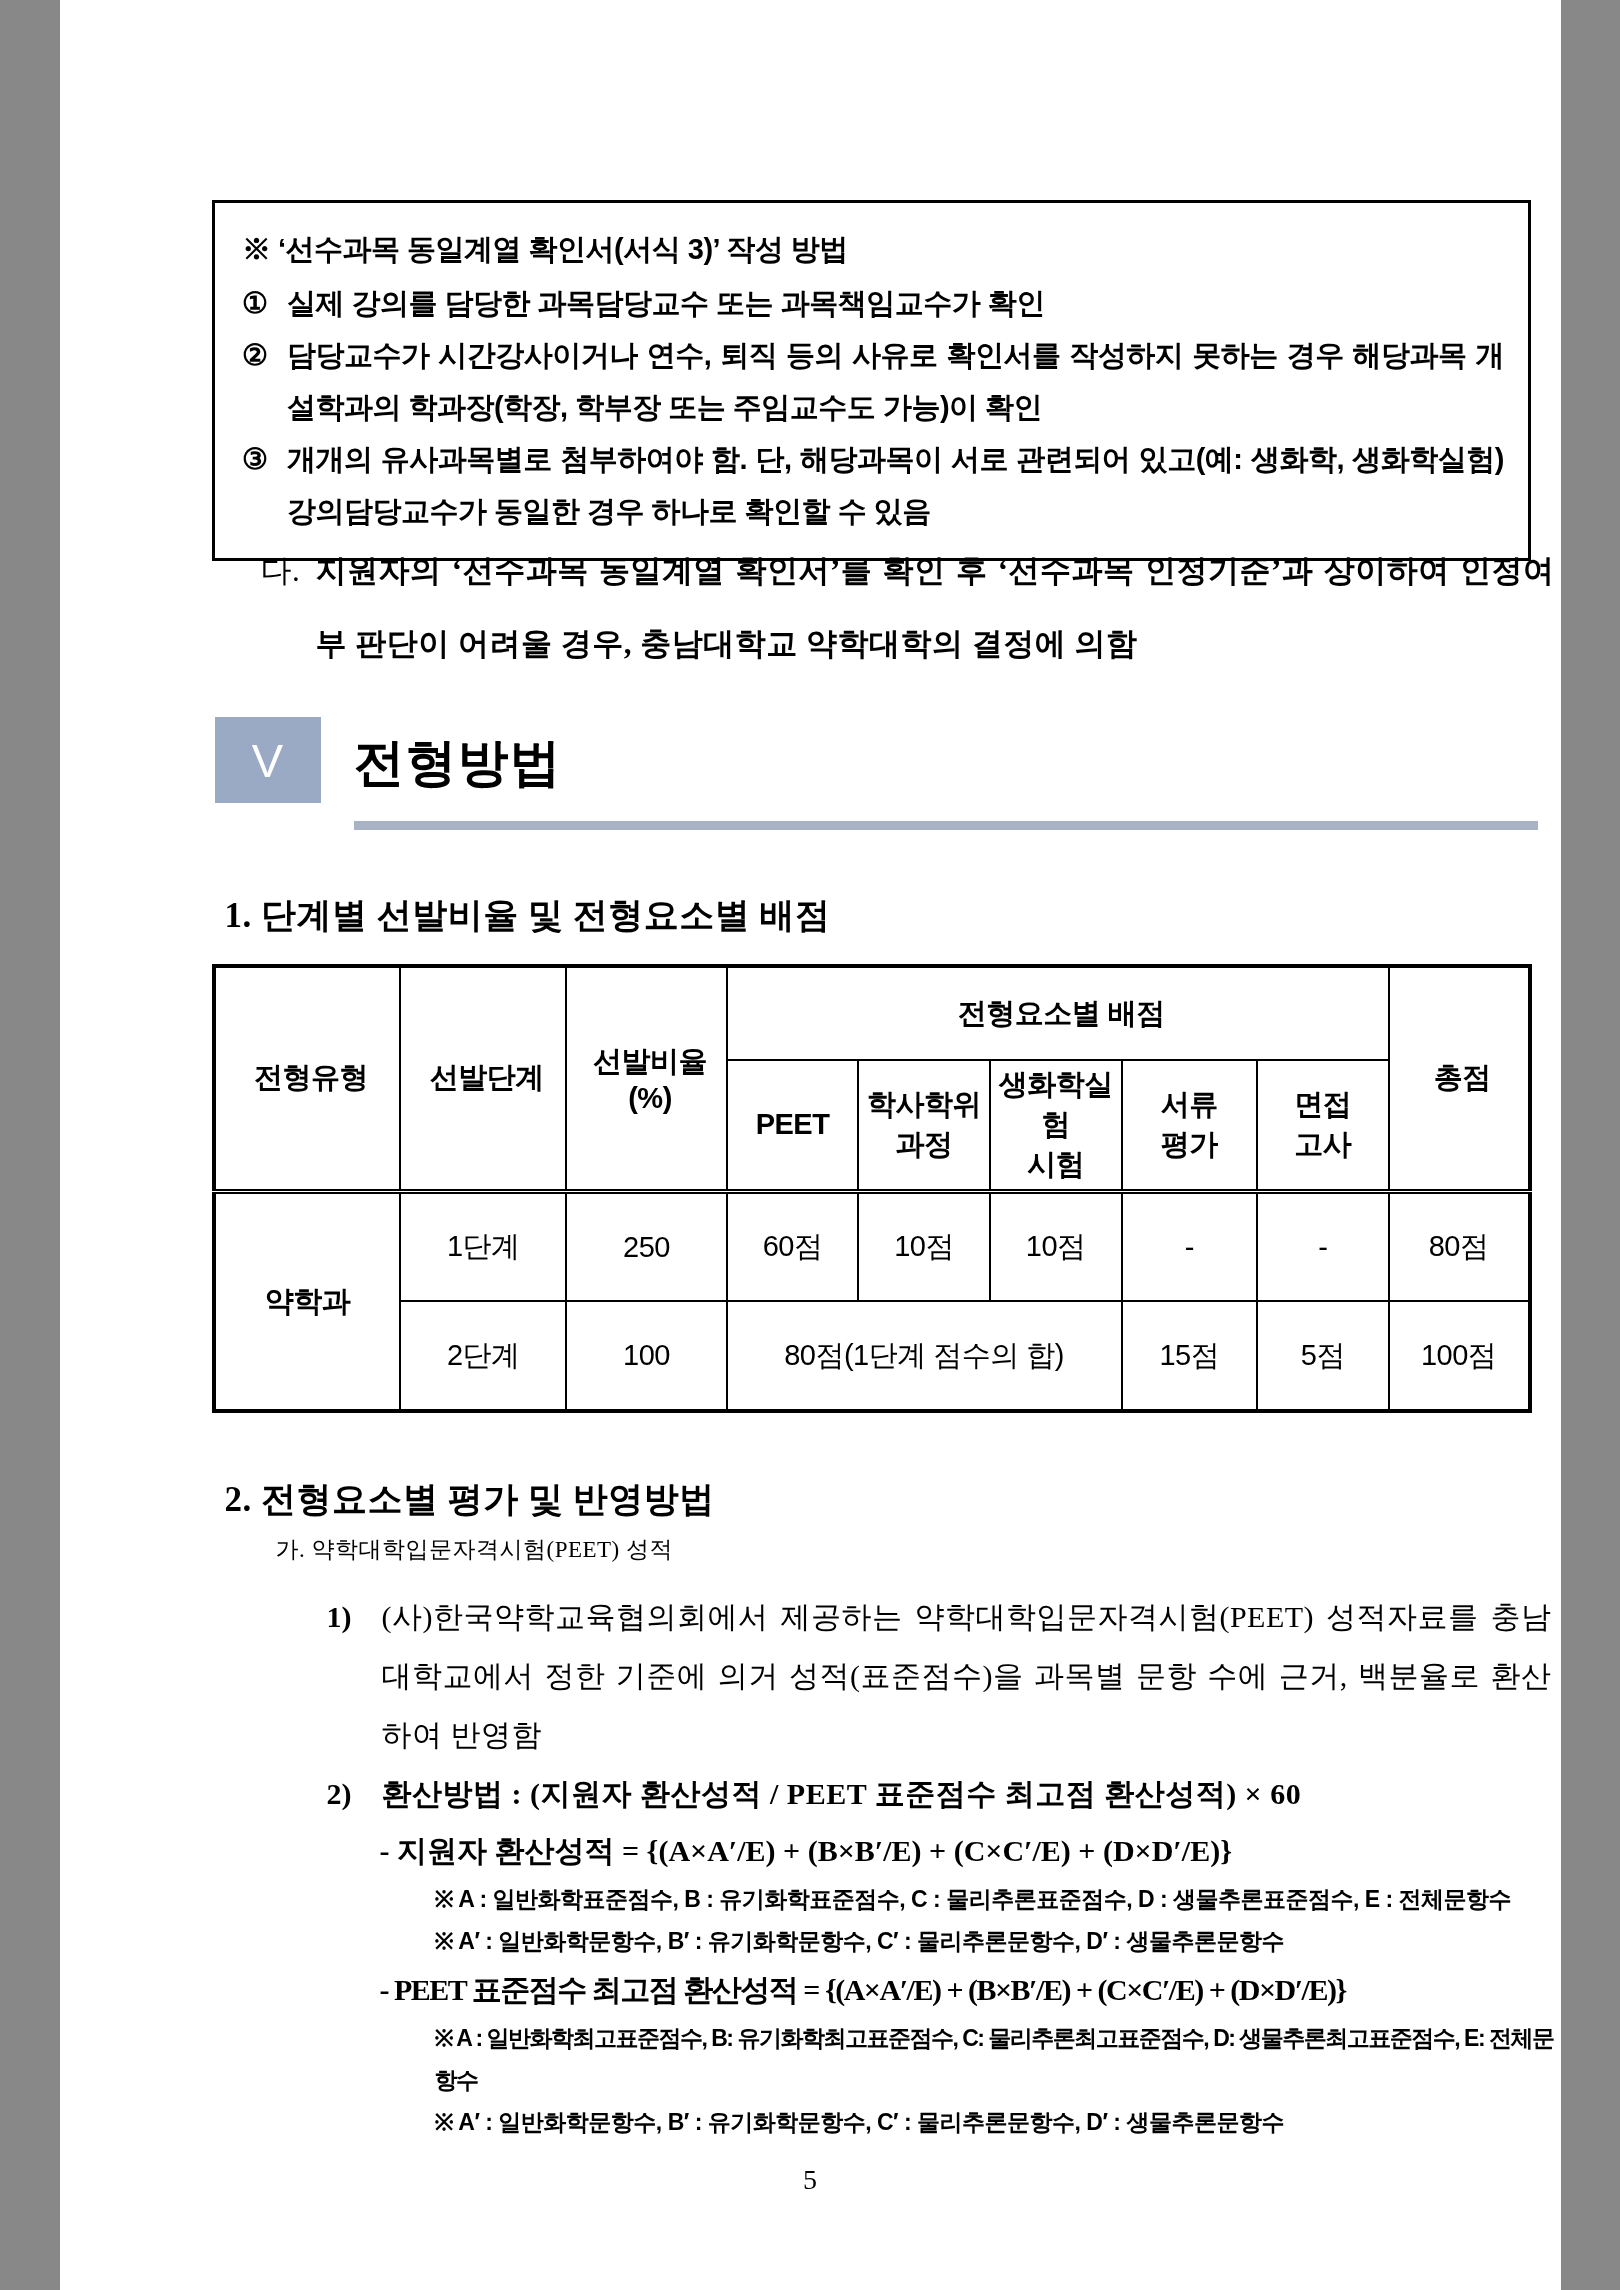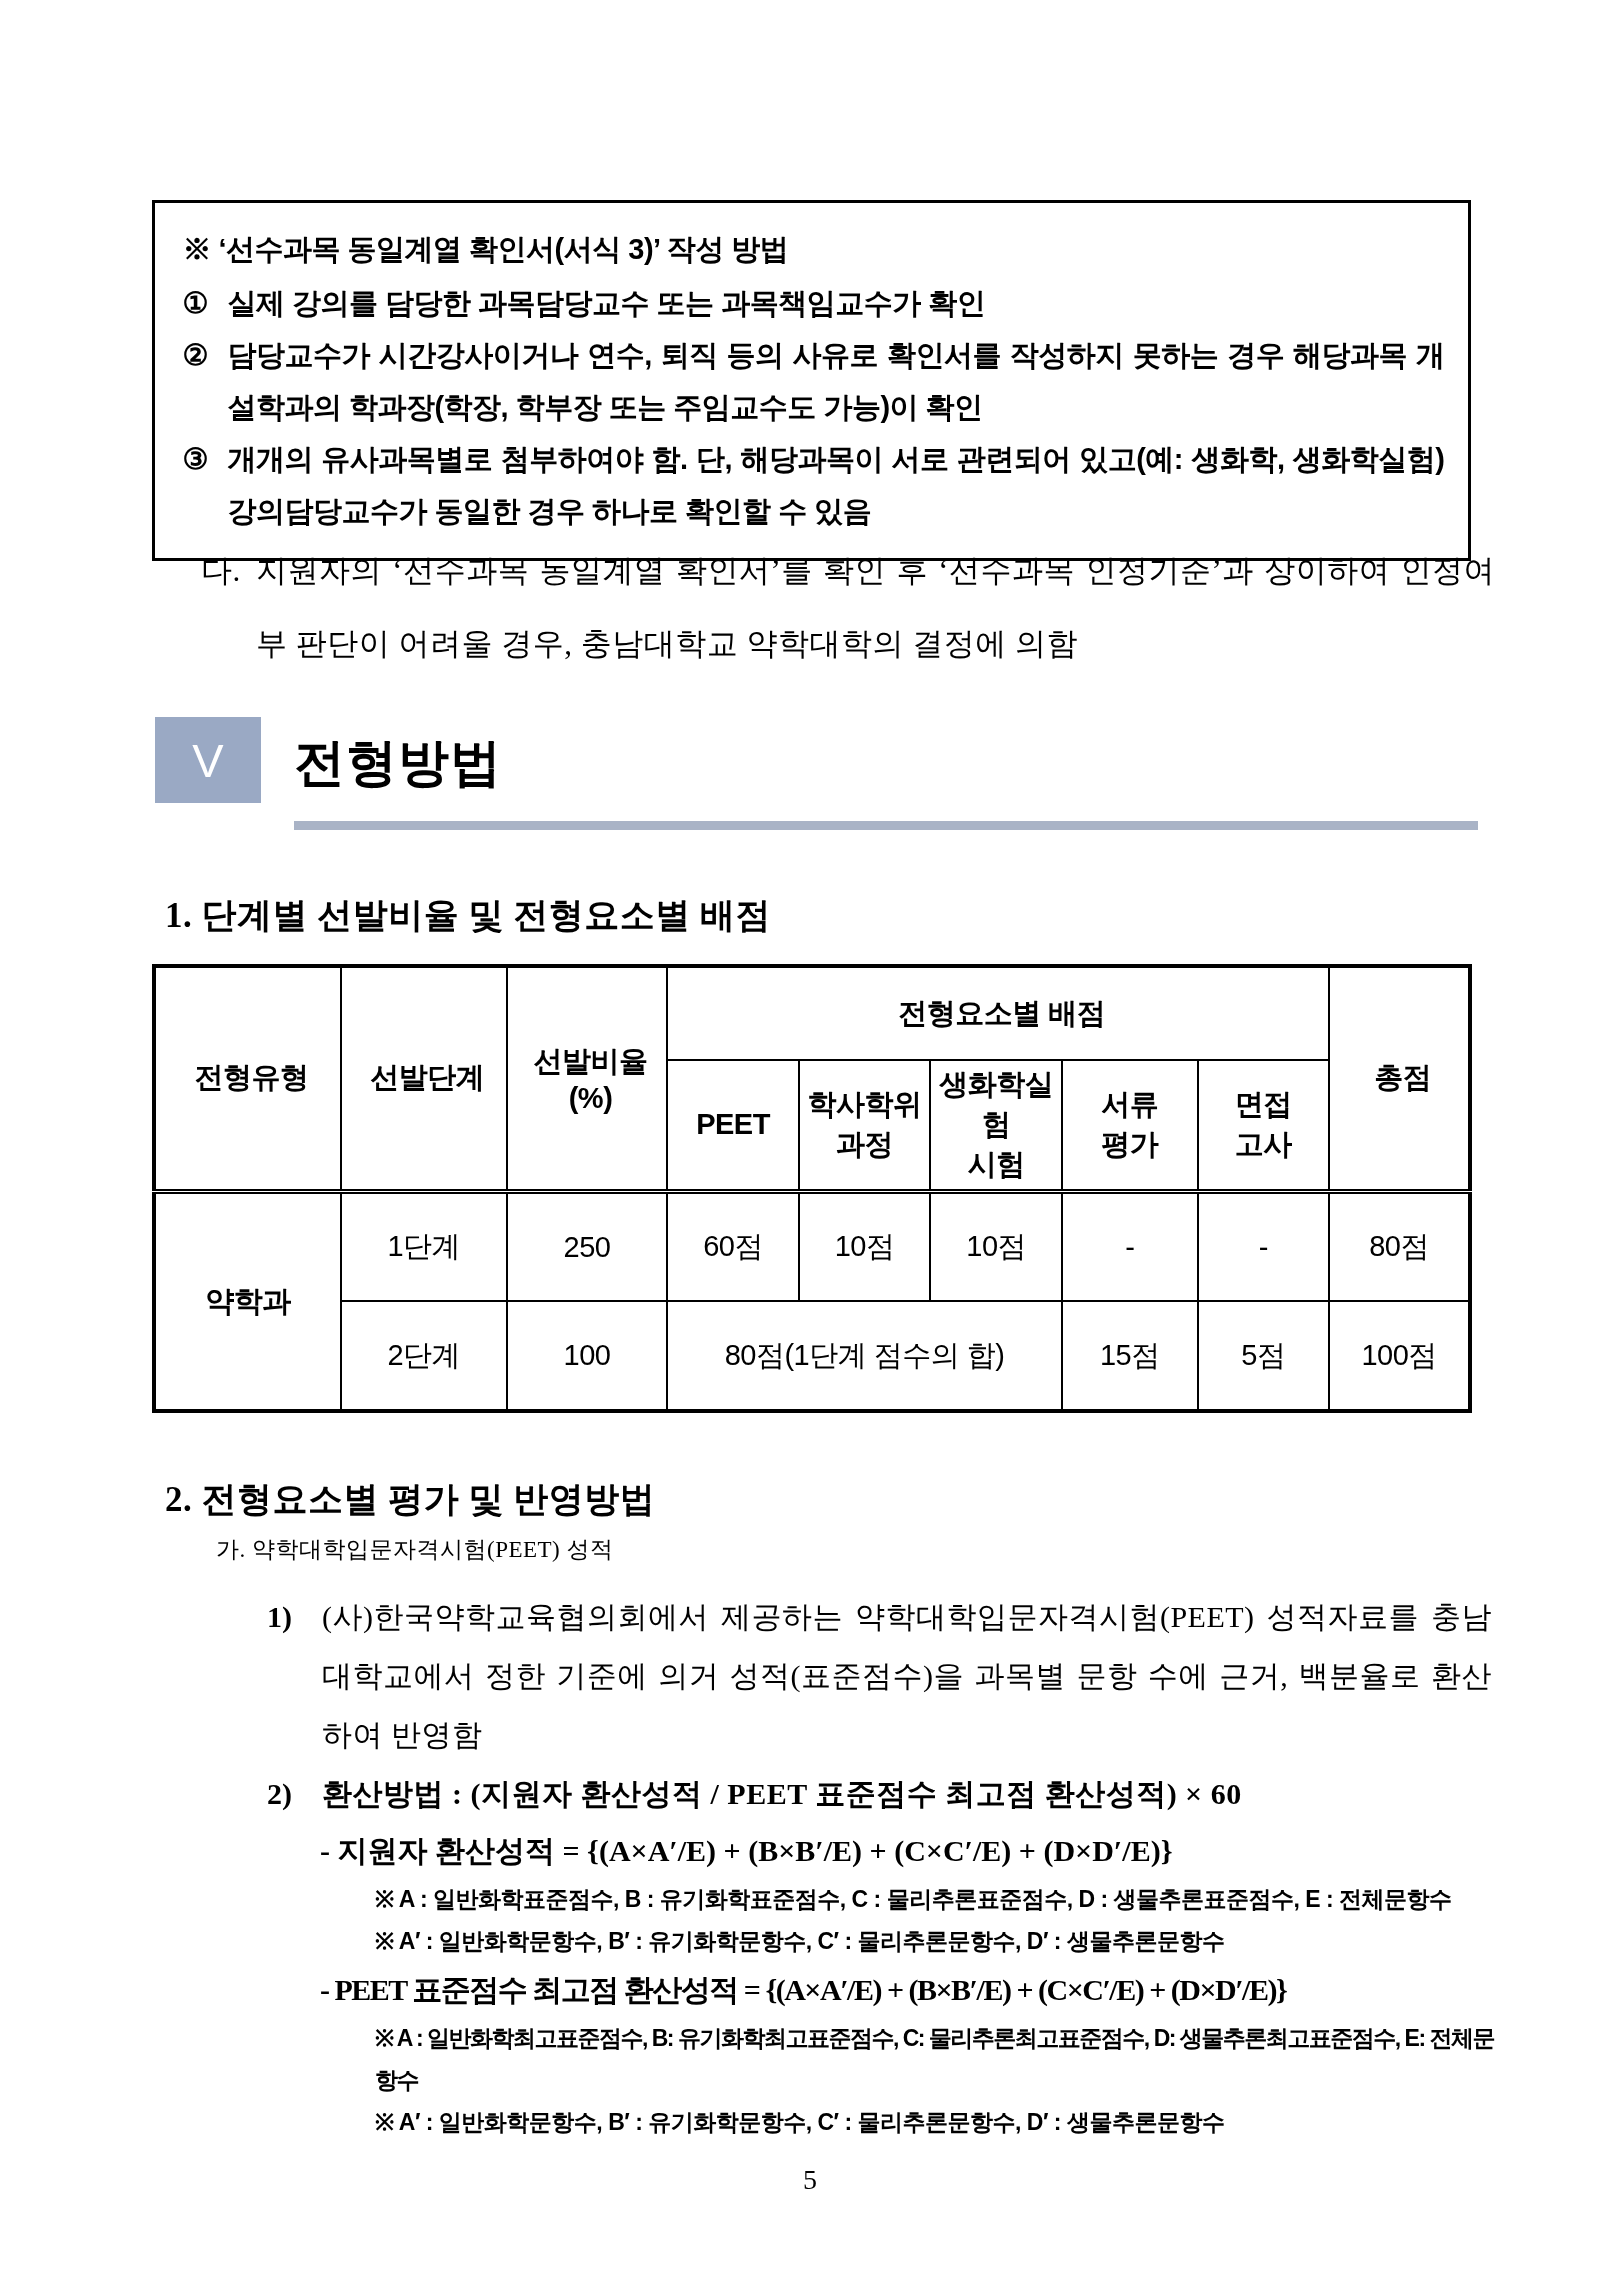--- a/index.html
+++ b/index.html
@@ -1,19 +1,19 @@
 <!DOCTYPE html>
 <html><head>
 <meta charset="utf-8">
 <style>
   * { margin:0; padding:0; box-sizing:border-box; }
   html,body { background:#888; }
   .page {
     position:relative;
-    width:1620px; height:2291px;
+    width:1501px; height:2291px;
     margin:0 auto;
     background:#ffffff;
     color:#000;
     font-family:"Liberation Serif", serif;
     overflow:hidden;
   }
 
   
   .note-box {
     position:absolute; left:152px; top:200px; width:1319px;
@@ -28,21 +28,21 @@
   .nb-text { flex:1; text-align:justify; }
   .nb-title { margin-bottom:2px; }
 
   
   .da-par {
     position:absolute; left:201px; top:534px; width:1294px;
     font-size:31px; line-height:73px; letter-spacing:0.5px;
     display:flex;
   }
   .da-marker { flex:none; width:55px; }
-  .da-text { flex:1; text-align:justify; }
+  .da-text { flex:1; text-align:justify;font-weight:bold; }
 
   
   .v-badge {
     position:absolute; left:155px; top:717px;
     width:106px; height:86px;
     display:flex; align-items:center; justify-content:center;
     color:#fff; font-family:"Liberation Sans", sans-serif;
     font-size:47px; font-weight:normal;
   }
   .v-title {

